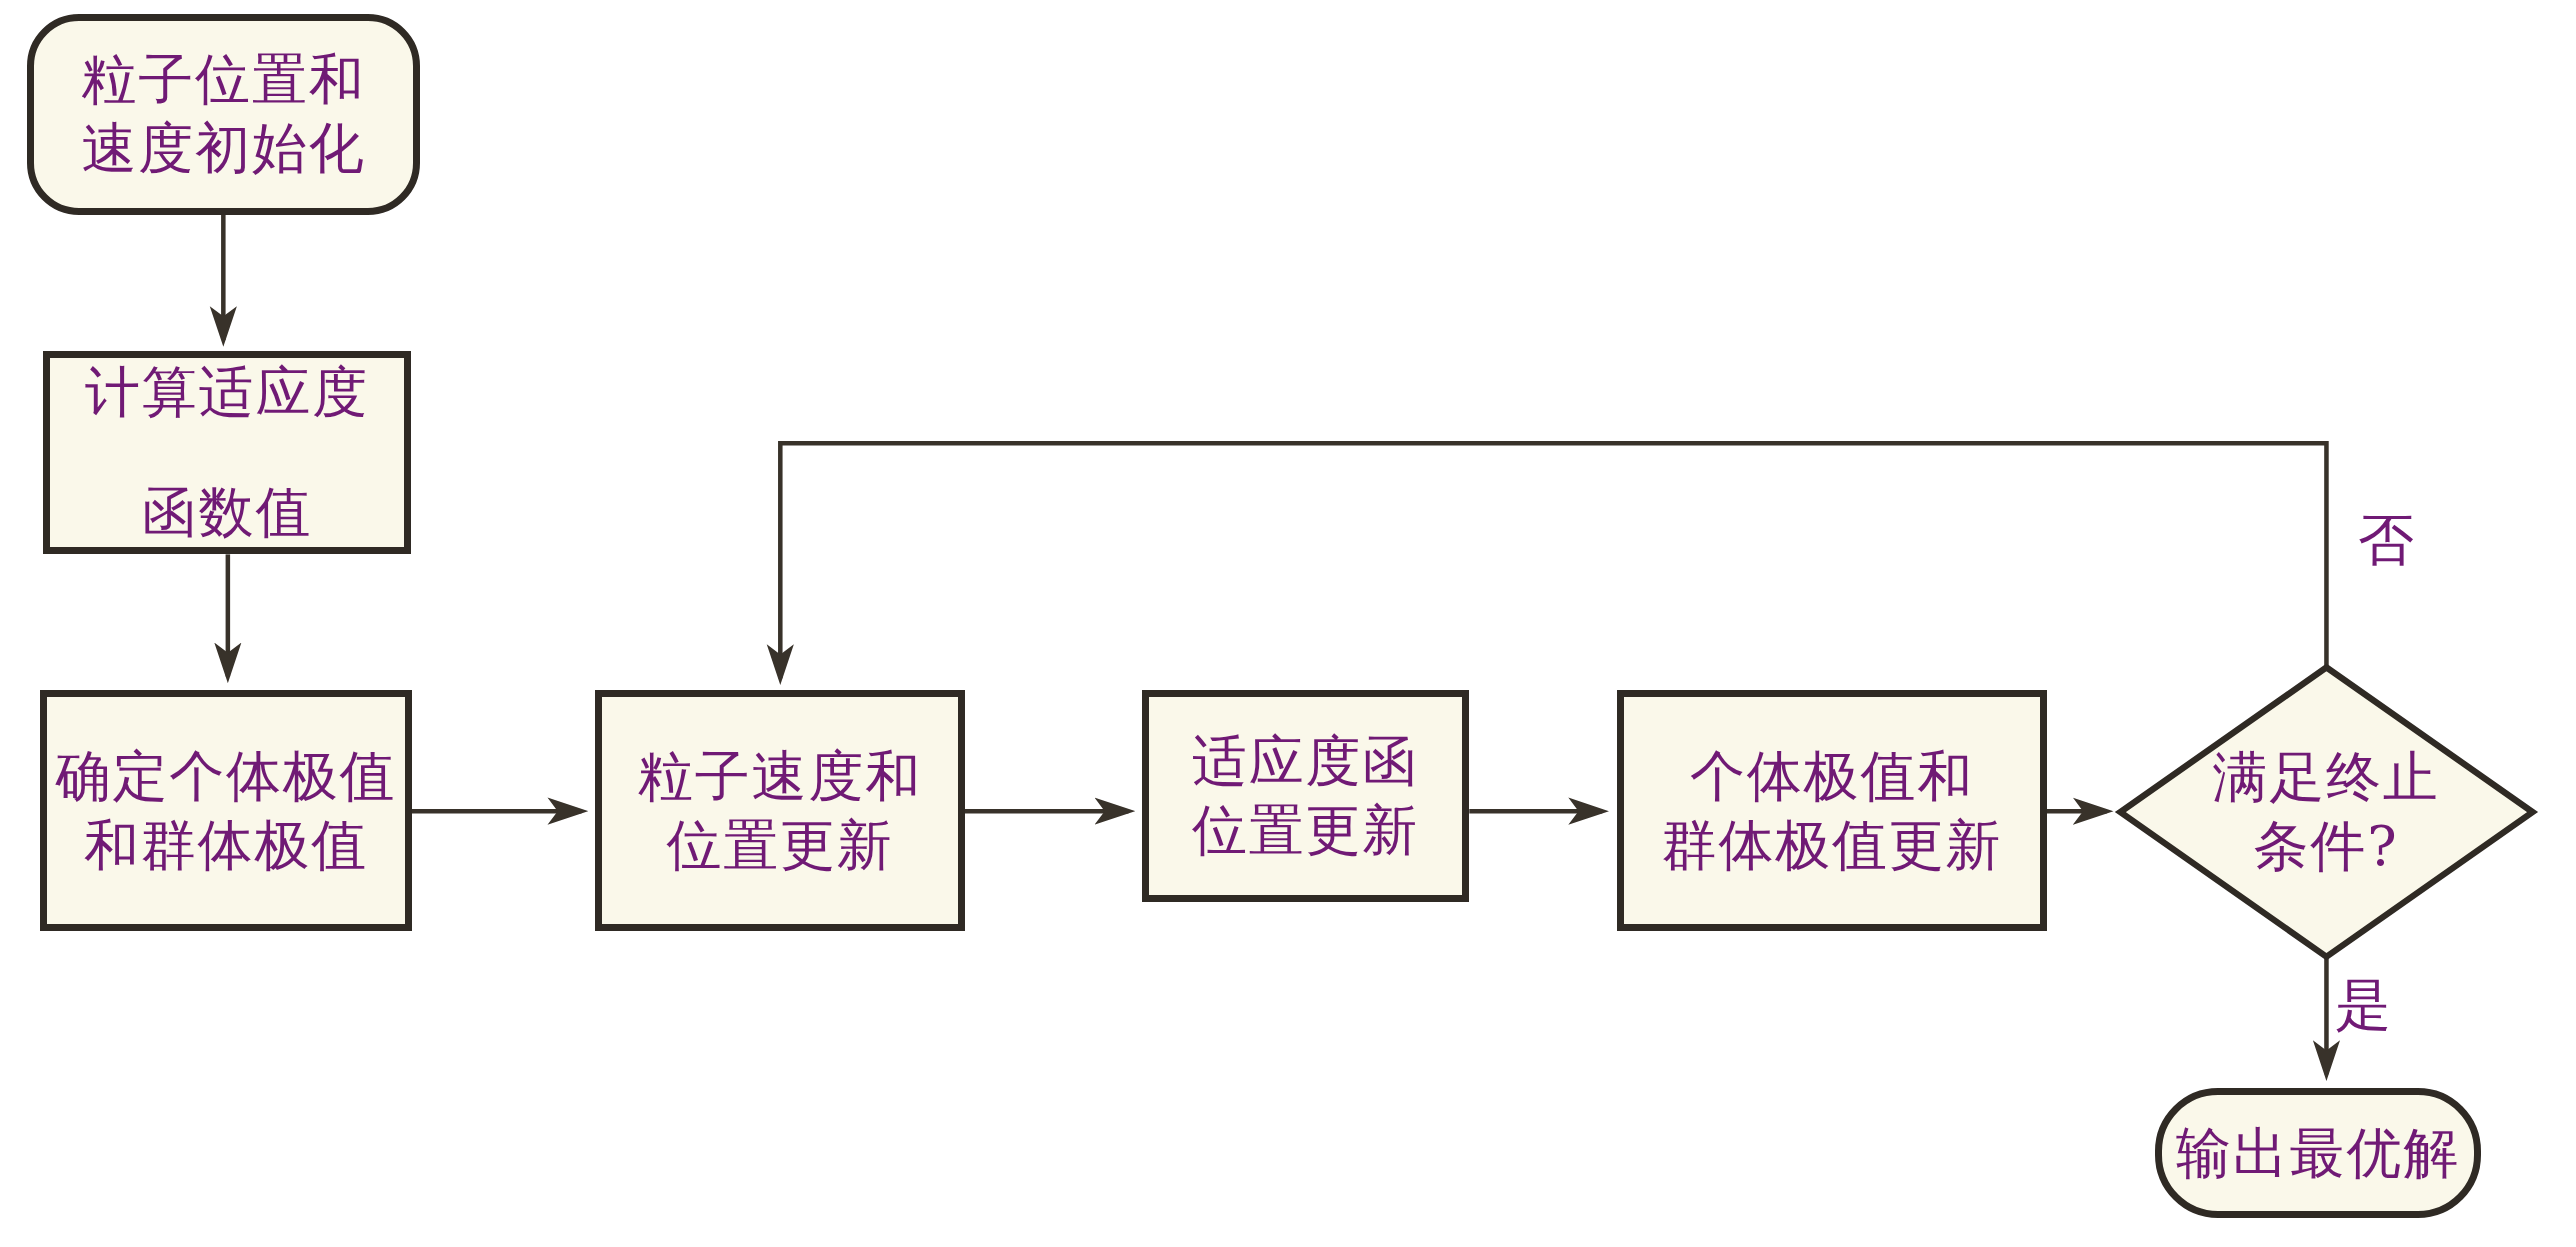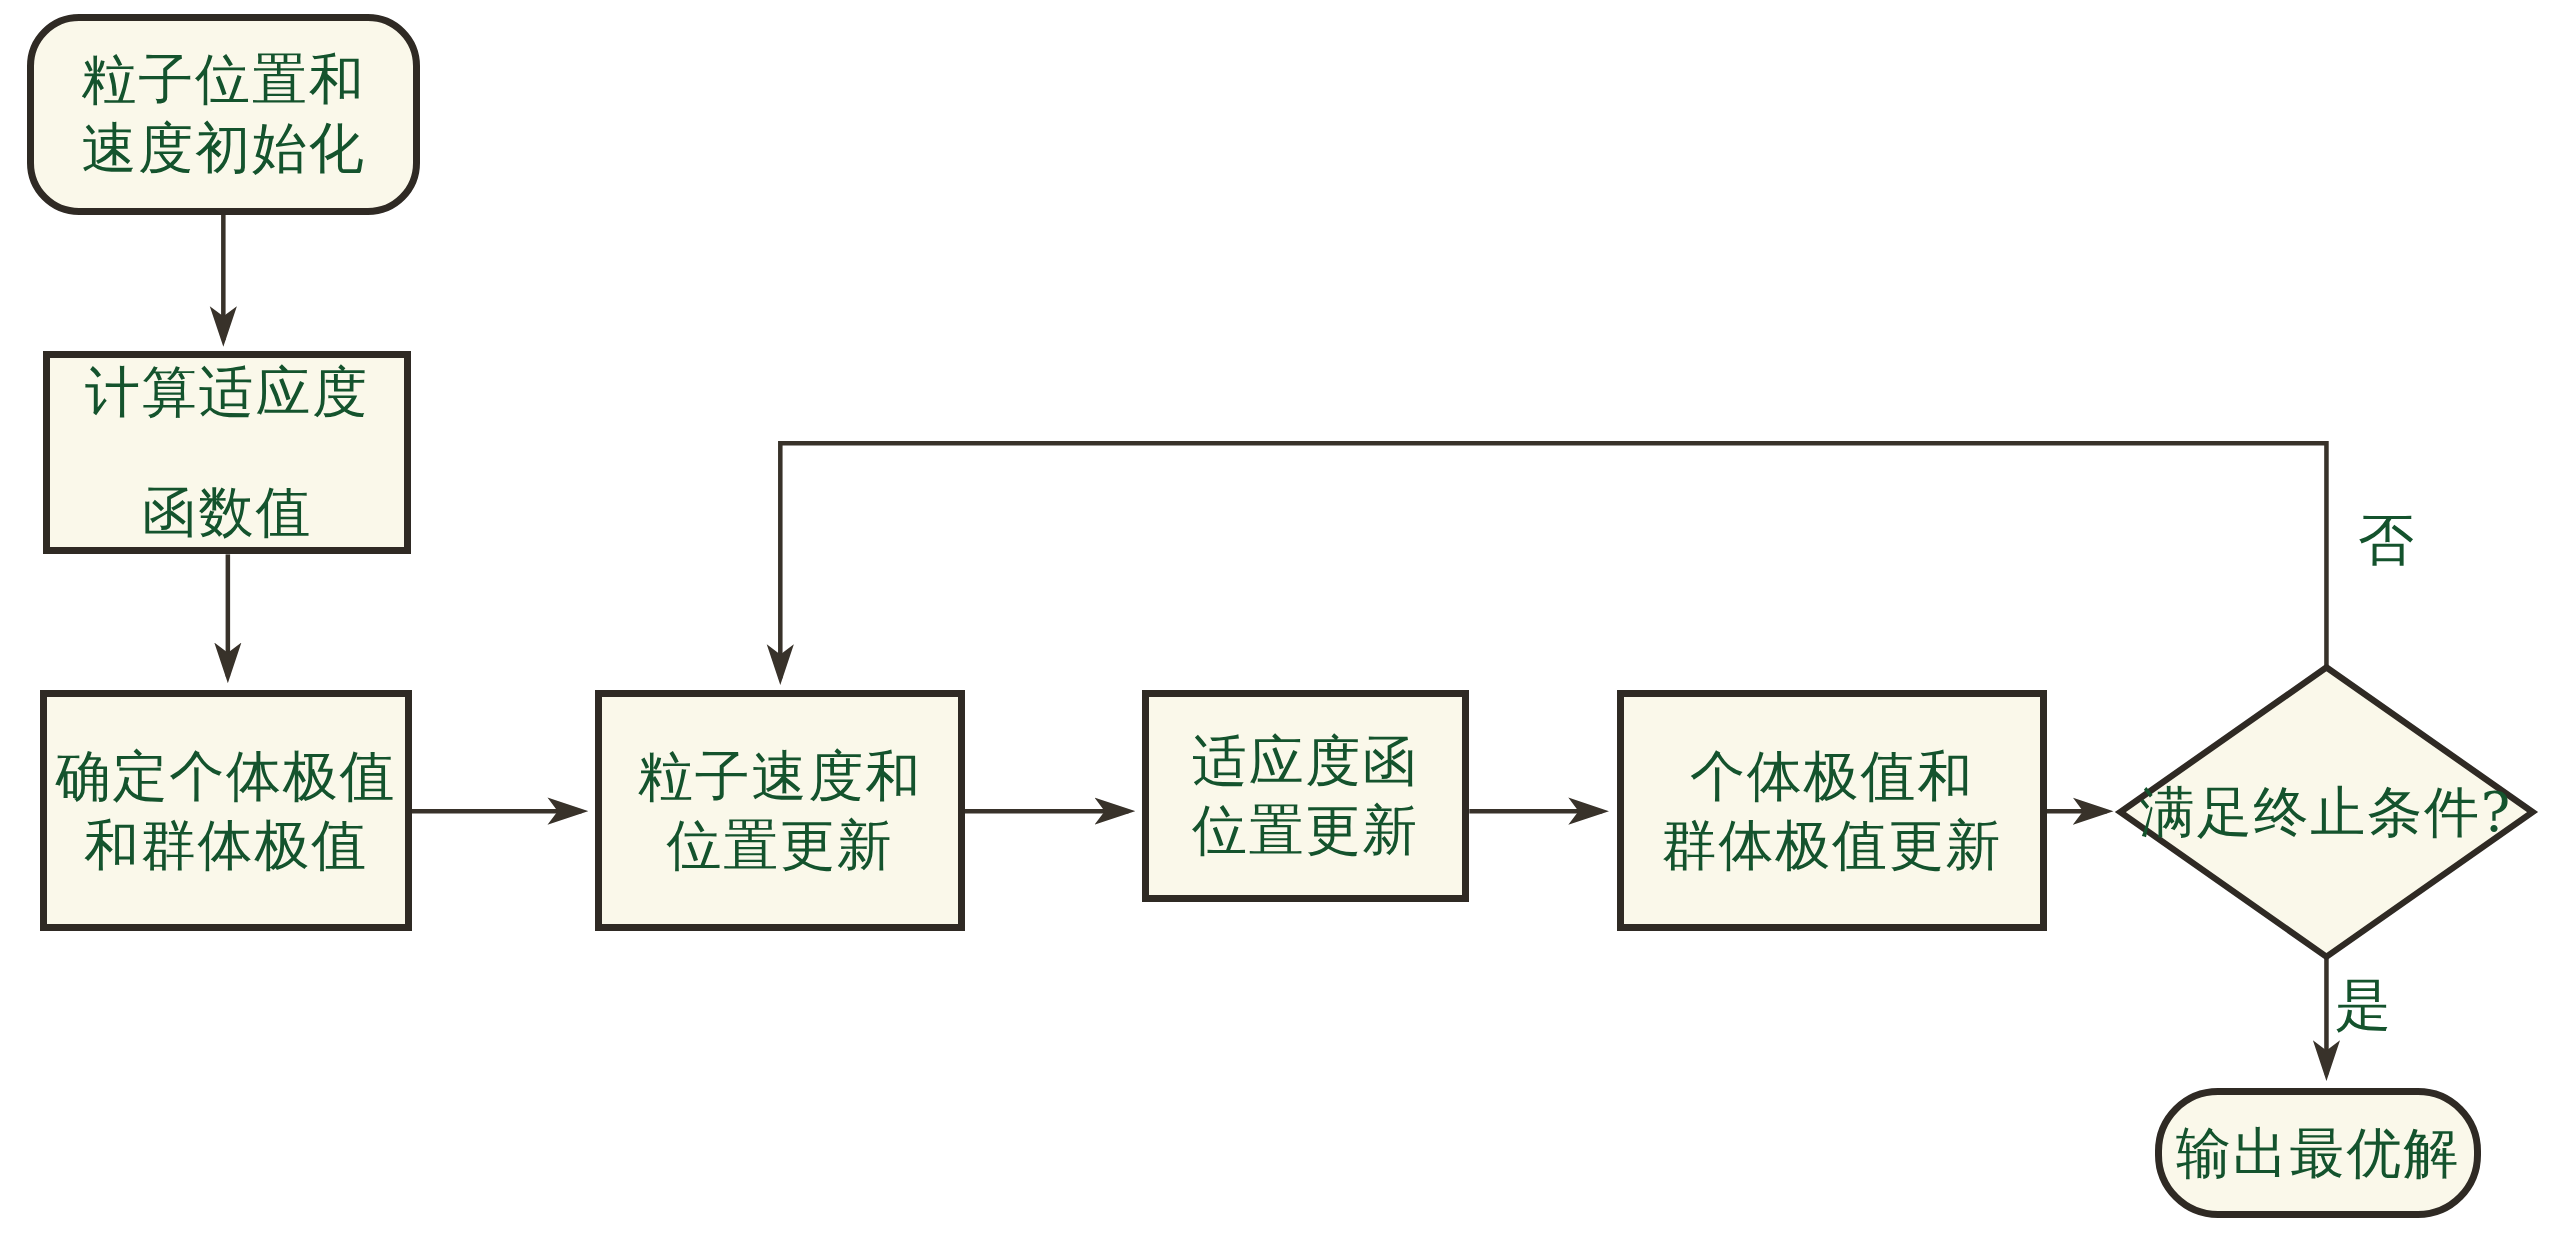--- a/index.html
+++ b/index.html
@@ -1,33 +1,33 @@
 <!DOCTYPE html>
 <html style="font-size:14.5px"><head>
 <meta charset="utf-8">
 <style>
   html,body { margin:0; padding:0; background:#ffffff; }
   .canvas {
     position:relative; width:2576px; height:1248px; background:#ffffff;
-    font-family:"DejaVu Serif","Liberation Serif",serif; color:#14532d;
+    font-family:"DejaVu Serif","Liberation Serif",serif; color:#701a75;
     overflow:hidden;
   }
   .layer { position:absolute; left:0; top:0; }
   .node {
     position:absolute; box-sizing:border-box;
     background:#faf8ea; border:7.2px solid #2f2a24;
     display:flex; flex-direction:column; justify-content:center; align-items:center;
     text-align:center; font-size:55px; line-height:1.25; letter-spacing:1.8px;
     white-space:nowrap;
   }
   .stadium { border-radius:52px; }
   .pill    { border-radius:63px; }
   .diamond-label {
     position:absolute; box-sizing:border-box; background:transparent; border:none;
-    display:flex; flex-direction:row; justify-content:center; align-items:center;
+    display:flex; flex-direction:column; justify-content:center; align-items:center;
     text-align:center; font-size:55px; line-height:1.25; letter-spacing:1.8px;
     white-space:nowrap;
   }
   .edge-label { position:absolute; font-size:56px; line-height:1; }
 
   #node-init              { left:27px;   top:13.6px;   width:393px; height:201px; }
   #node-calc-fitness      { left:43px;   top:351px;  width:368px; height:203px;justify-content:space-between; }
   #node-determine         { left:40px;   top:690px;  width:372px; height:241px; }
   #node-update-vp         { left:595px;  top:690px;  width:370px; height:241px; }
   #node-update-fitness    { left:1142px; top:690px;  width:327px; height:212px; }

